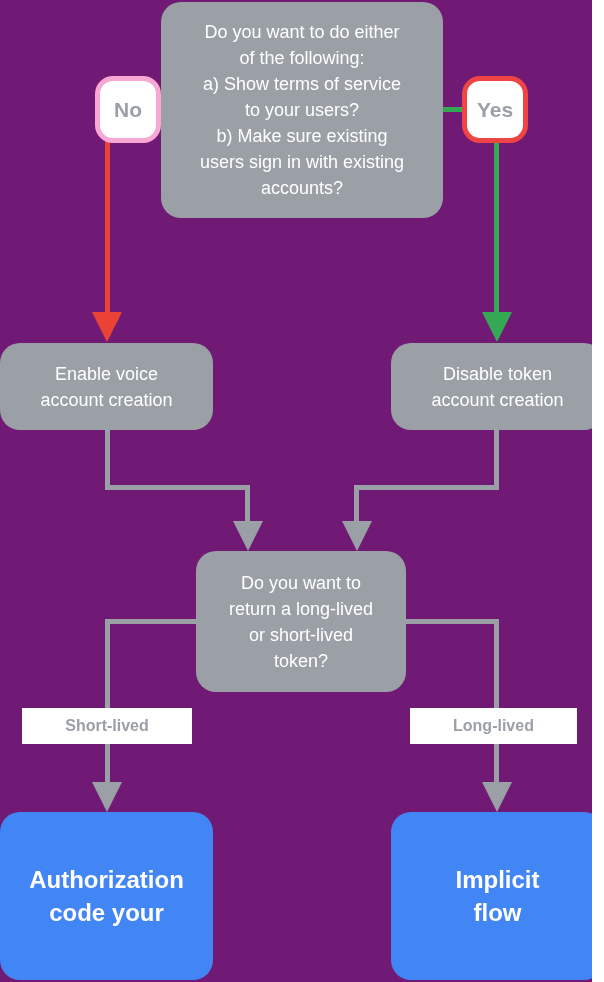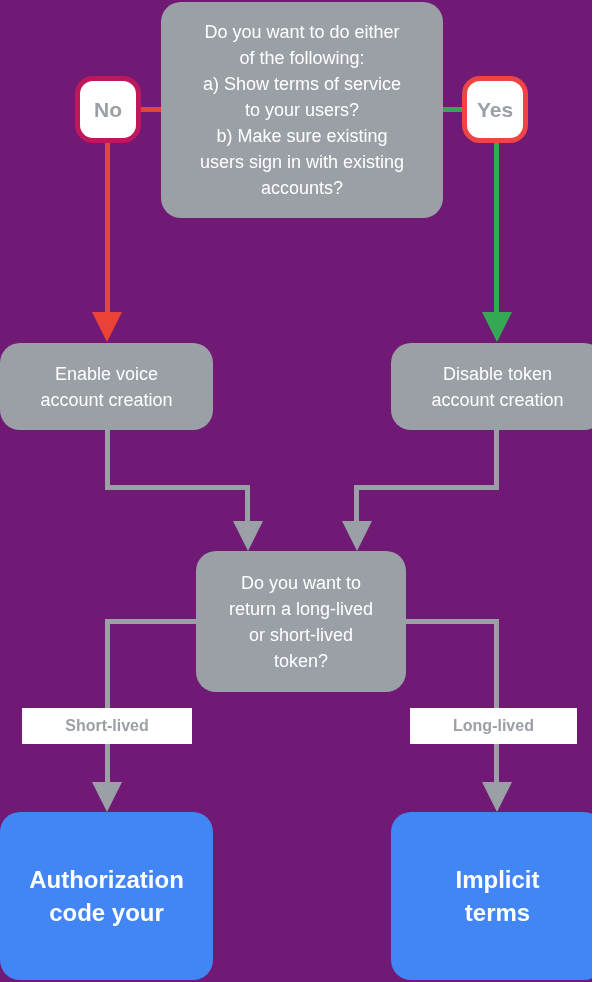--- a/index.html
+++ b/index.html
@@ -42,21 +42,21 @@
     background: #ffffff;
     border-radius: 18px;
     display: flex;
     align-items: center;
     justify-content: center;
     color: #9AA0A6;
     font-size: 21px;
     font-weight: bold;
     z-index: 3;
   }
-  .badge.red-border { border: 5px solid #be185d; }
+  .badge.red-border { border: 5px solid #f9a8d4; margin-left: 20px; }
   .badge.green-border { border: 5px solid #ef4444; }
   .line {
     position: absolute;
     background: #9AA0A6;
     z-index: 1;
   }
   .line.red { background: #EA4335; }
   .line.green { background: #34A853; }
   .arrowhead {
     position: absolute;
@@ -172,15 +172,15 @@
   <div id="short-lived-tag" class="tag">Short-lived</div>
 
   <div id="long-line-h" class="line"></div>
   <div id="long-line-v" class="line"></div>
   <div id="long-arrowhead" class="arrowhead"></div>
   <div id="long-lived-tag" class="tag">Long-lived</div>
 
   <div id="authorization-node" class="node blue-node">Authorization
 code your</div>
   <div id="implicit-node" class="node blue-node">Implicit
-terms</div>
+flow</div>
 
 </div>
 
 </body></html>

